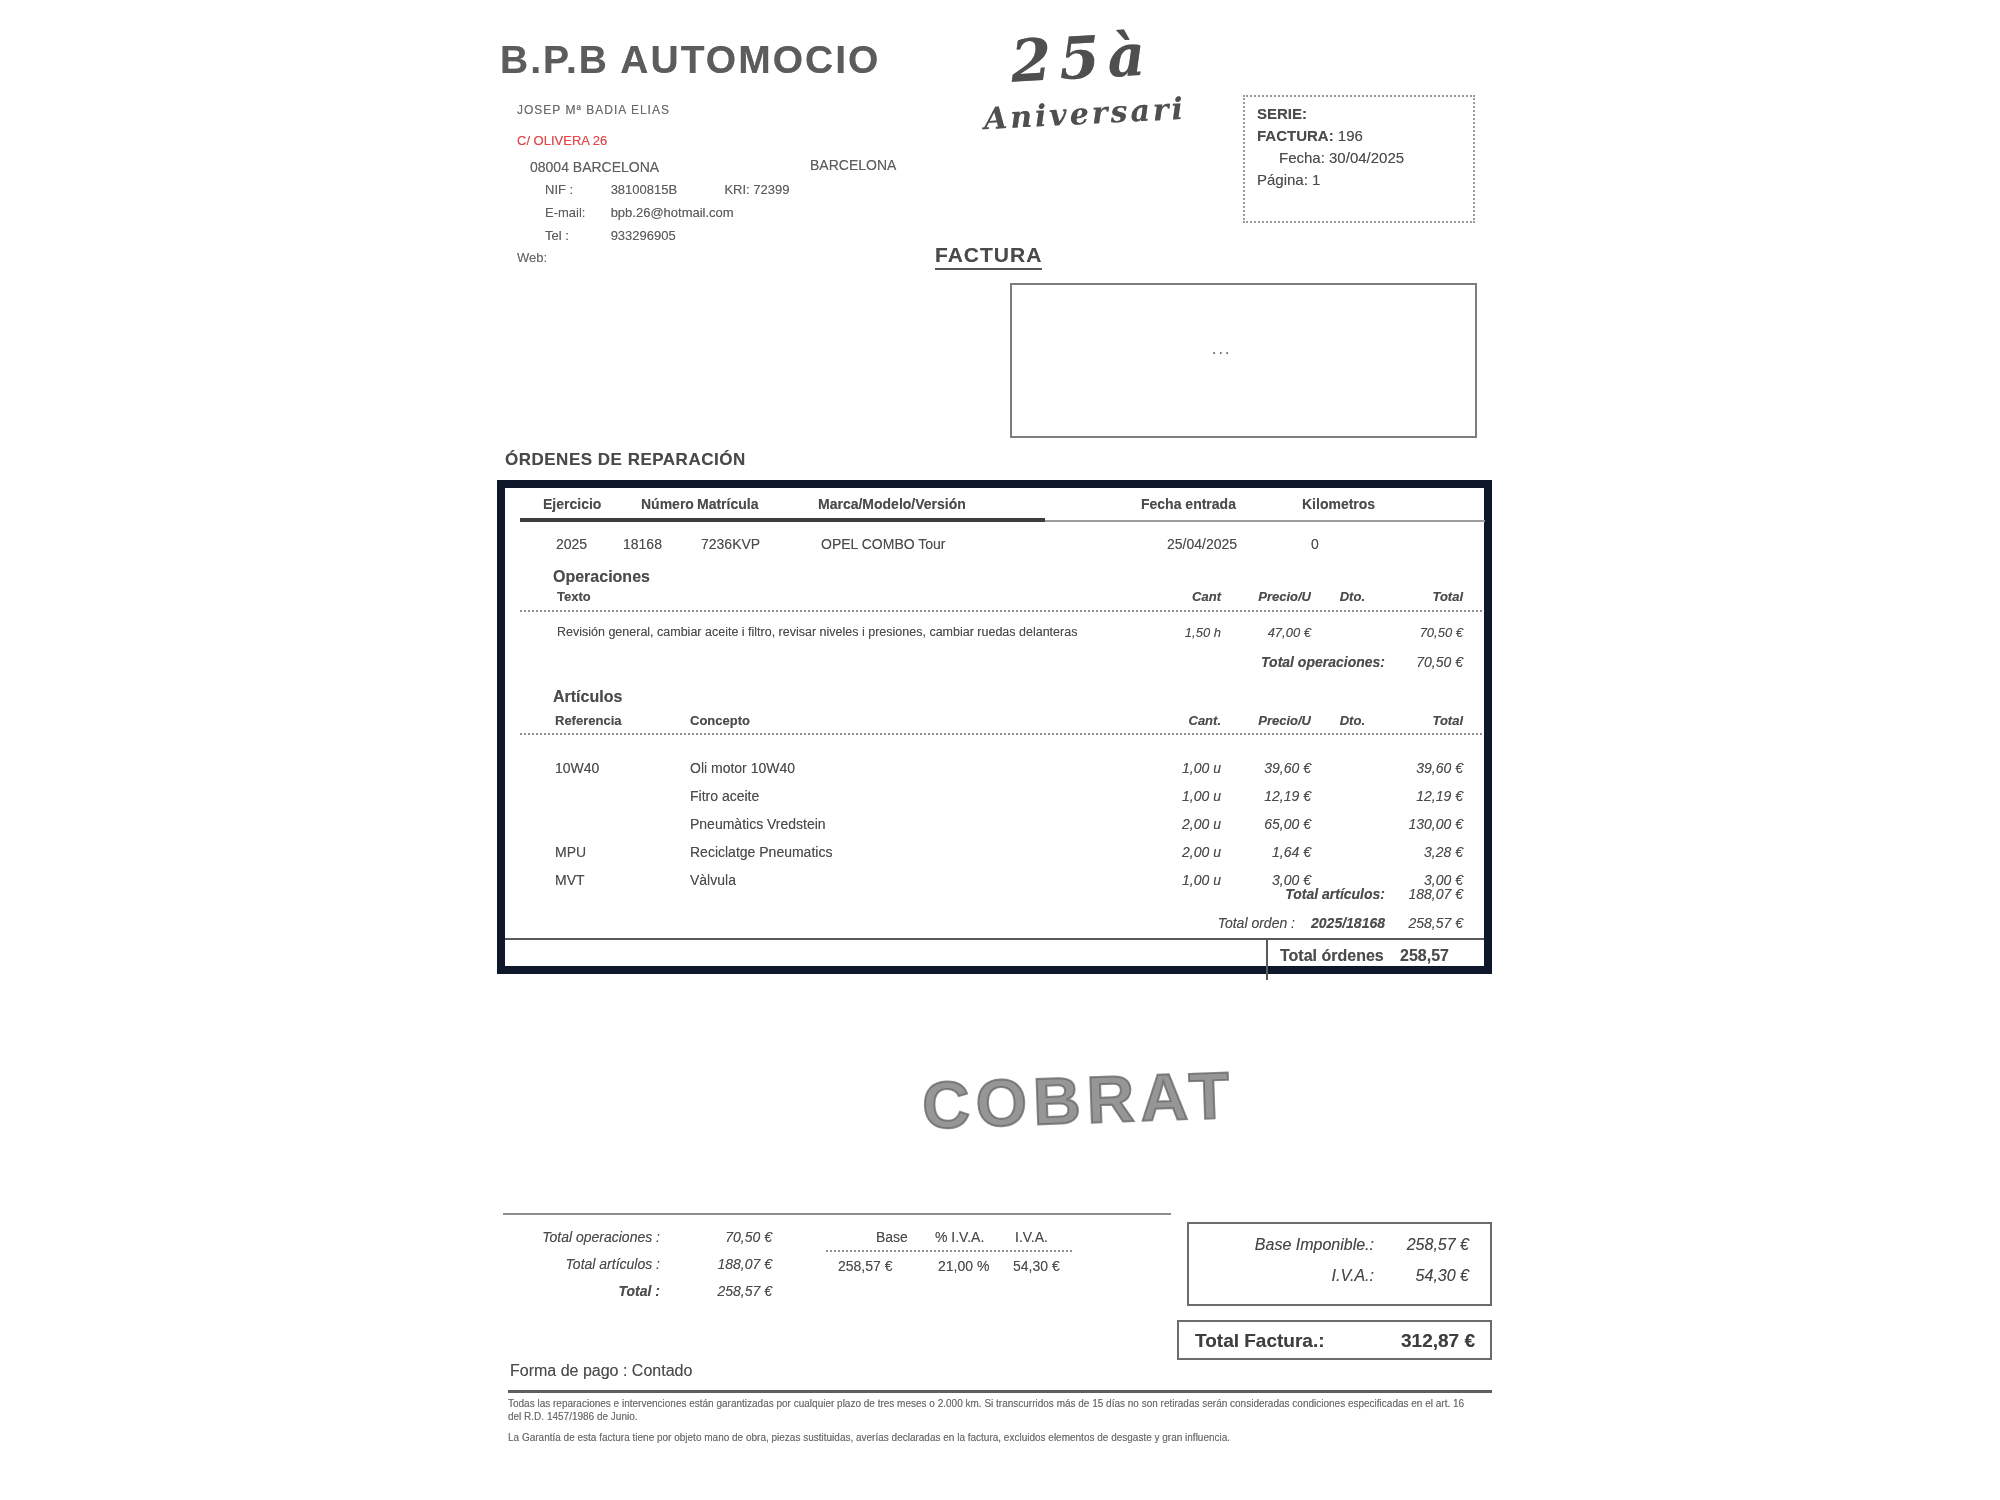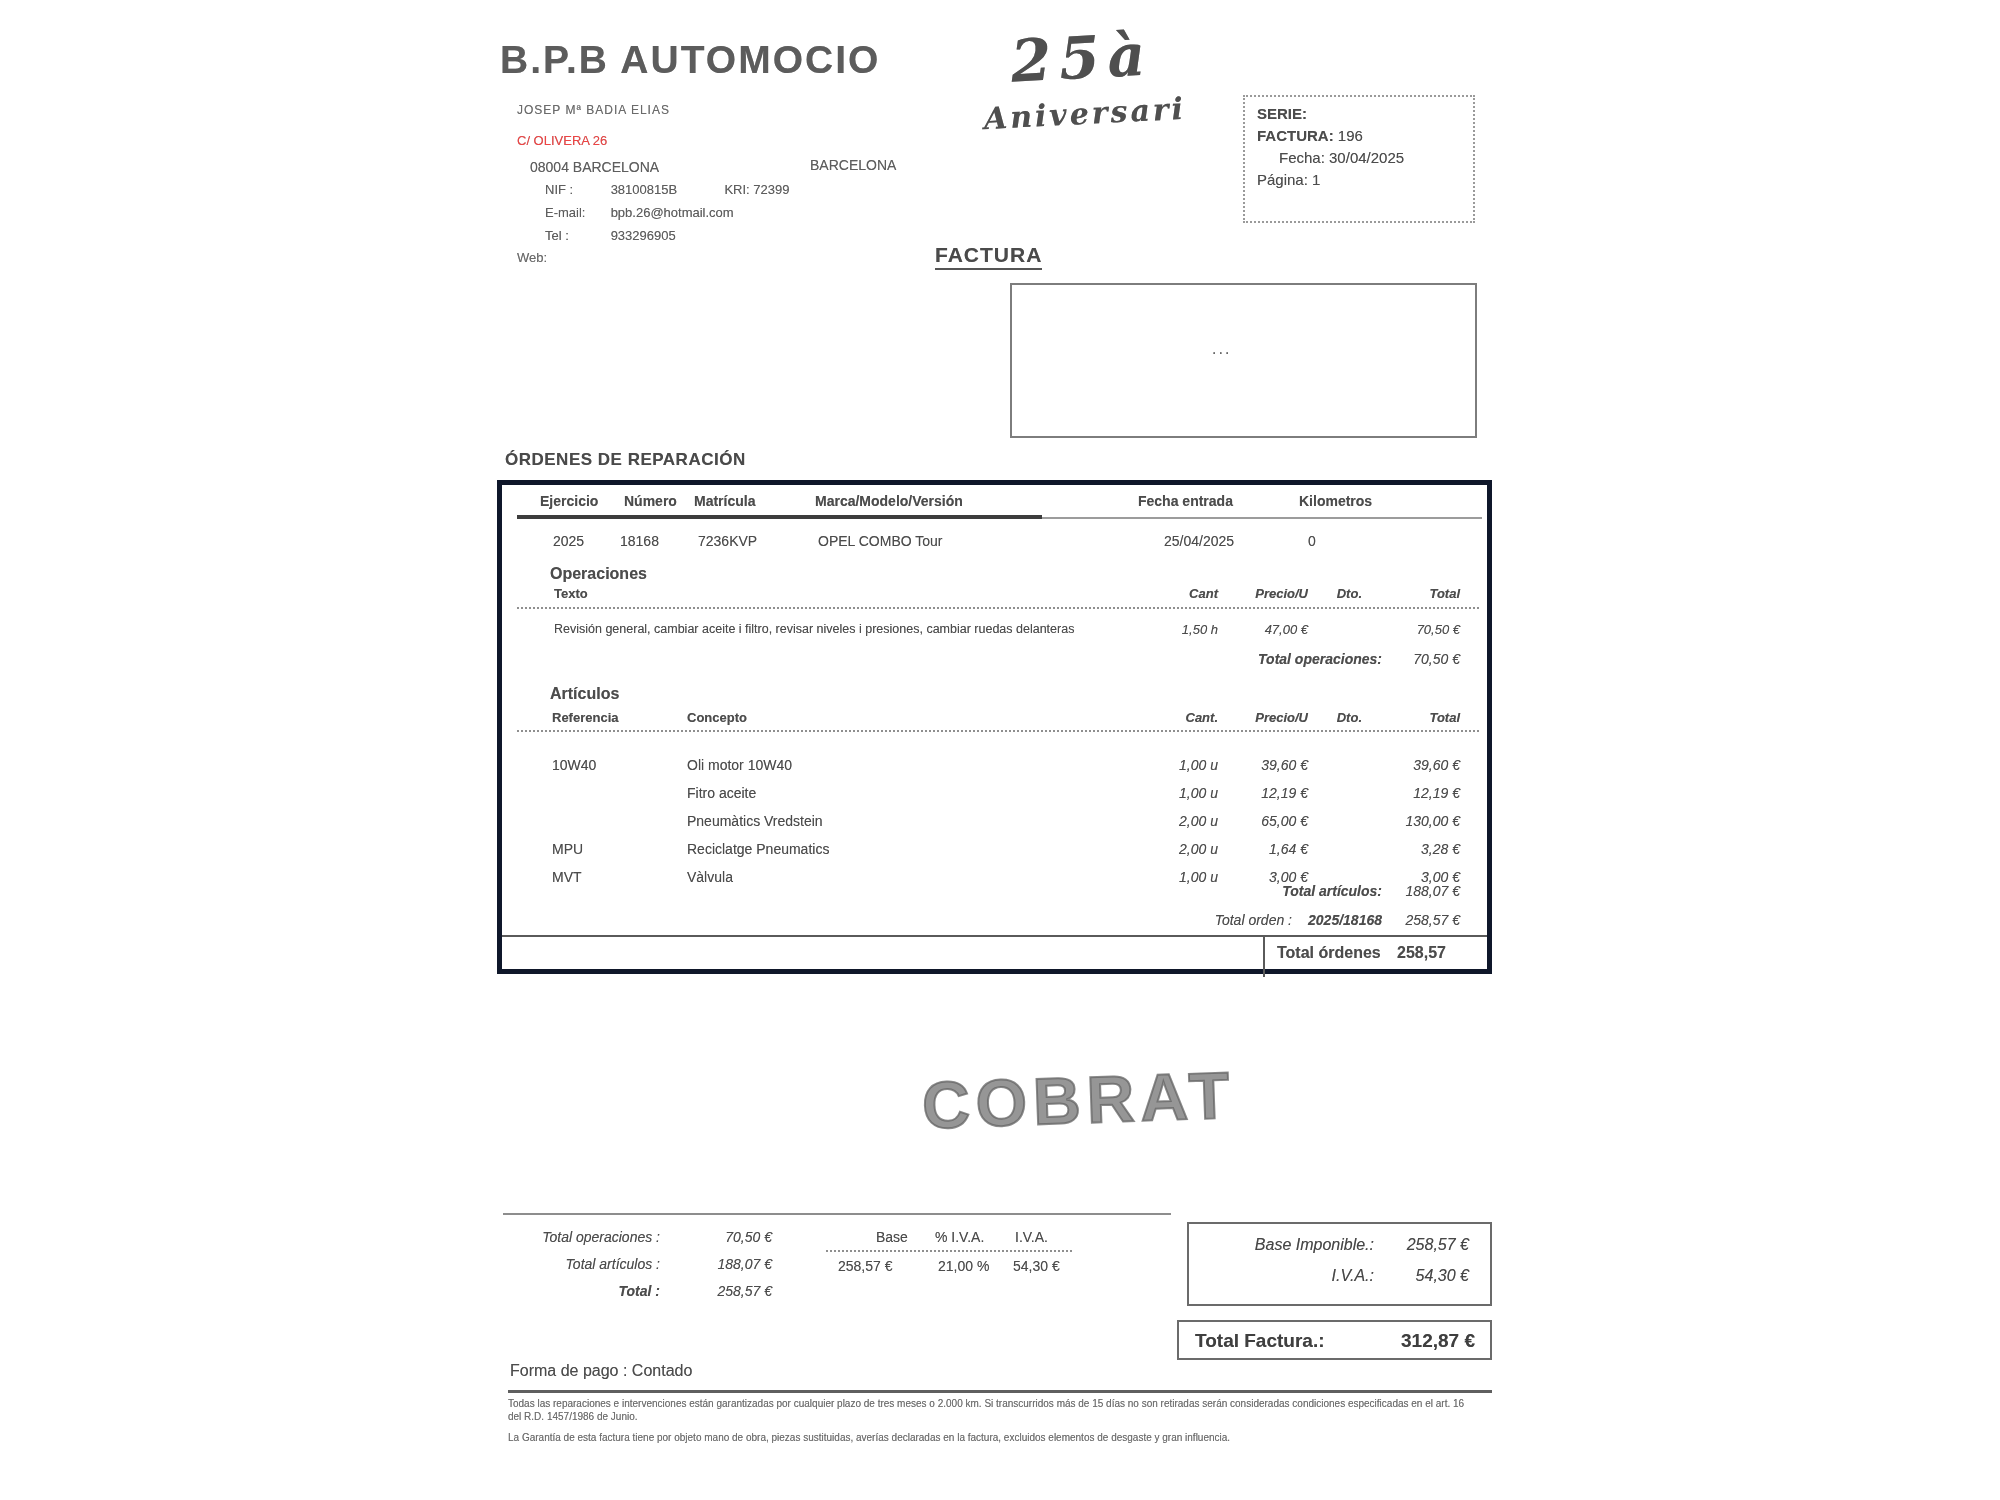--- a/index.html
+++ b/index.html
@@ -58,21 +58,21 @@
   }
   .client-dots { position:absolute; left:200px; top:55px; font-size:16px; color:#666; letter-spacing:2px; }
 
   
   .orders-title {
     position:absolute; left:505px; top:450px;
     font-size:17px; font-weight:bold; letter-spacing:0.5px; color:#4a4a4a;
   }
   .orders-box {
     position:absolute; left:497px; top:480px; width:995px; height:494px;
-    border:5px solid #0f172a; box-sizing:border-box;
+    border:8px solid #0f172a; box-sizing:border-box;
   }
   .ob { position:absolute; font-size:14px; color:#4c4c4c; white-space:nowrap; }
   .bold { font-weight:bold; }
   .r { text-align:right; transform:translateX(-100%);font-style:italic; }
   .rule-heavy { position:absolute; left:15px; top:30px; width:525px; height:4px; background:#3d3d3d; }
   .rule-thin  { position:absolute; left:540px; top:32px; width:440px; height:2px; background:#9c9c9c; }
   .dashed { position:absolute; left:15px; width:962px; border-top:2px dotted #8f8f8f; }
   .vline  { position:absolute; left:761px; top:450px; width:2px; height:42px; background:#5a5a5a; }
   .hline-total { position:absolute; left:0; top:450px; width:100%; height:2px; background:#5a5a5a; }
 
@@ -163,21 +163,21 @@
   <div class="doc-title">FACTURA</div>
   <div class="client-box">
     <div class="client-dots">...</div>
   </div>
 
   <div class="orders-title">ÓRDENES DE REPARACIÓN</div>
 
   <div class="orders-box">
 
     <div class="ob bold" style="left:38px;  top:8px;">Ejercicio</div>
-    <div class="ob bold" style="left:122px; top:8px;">Número</div>
+    <div class="ob bold" style="left:136px; top:8px;">Número</div>
     <div class="ob bold" style="left:192px; top:8px;">Matrícula</div>
     <div class="ob bold" style="left:313px; top:8px;">Marca/Modelo/Versión</div>
     <div class="ob bold" style="left:636px; top:8px;">Fecha entrada</div>
     <div class="ob bold" style="left:797px; top:8px;">Kilometros</div>
     <div class="rule-heavy"></div>
     <div class="rule-thin"></div>
 
     <div class="ob" style="left:51px;  top:48px;">2025</div>
     <div class="ob" style="left:118px; top:48px;">18168</div>
     <div class="ob" style="left:196px; top:48px;">7236KVP</div>

